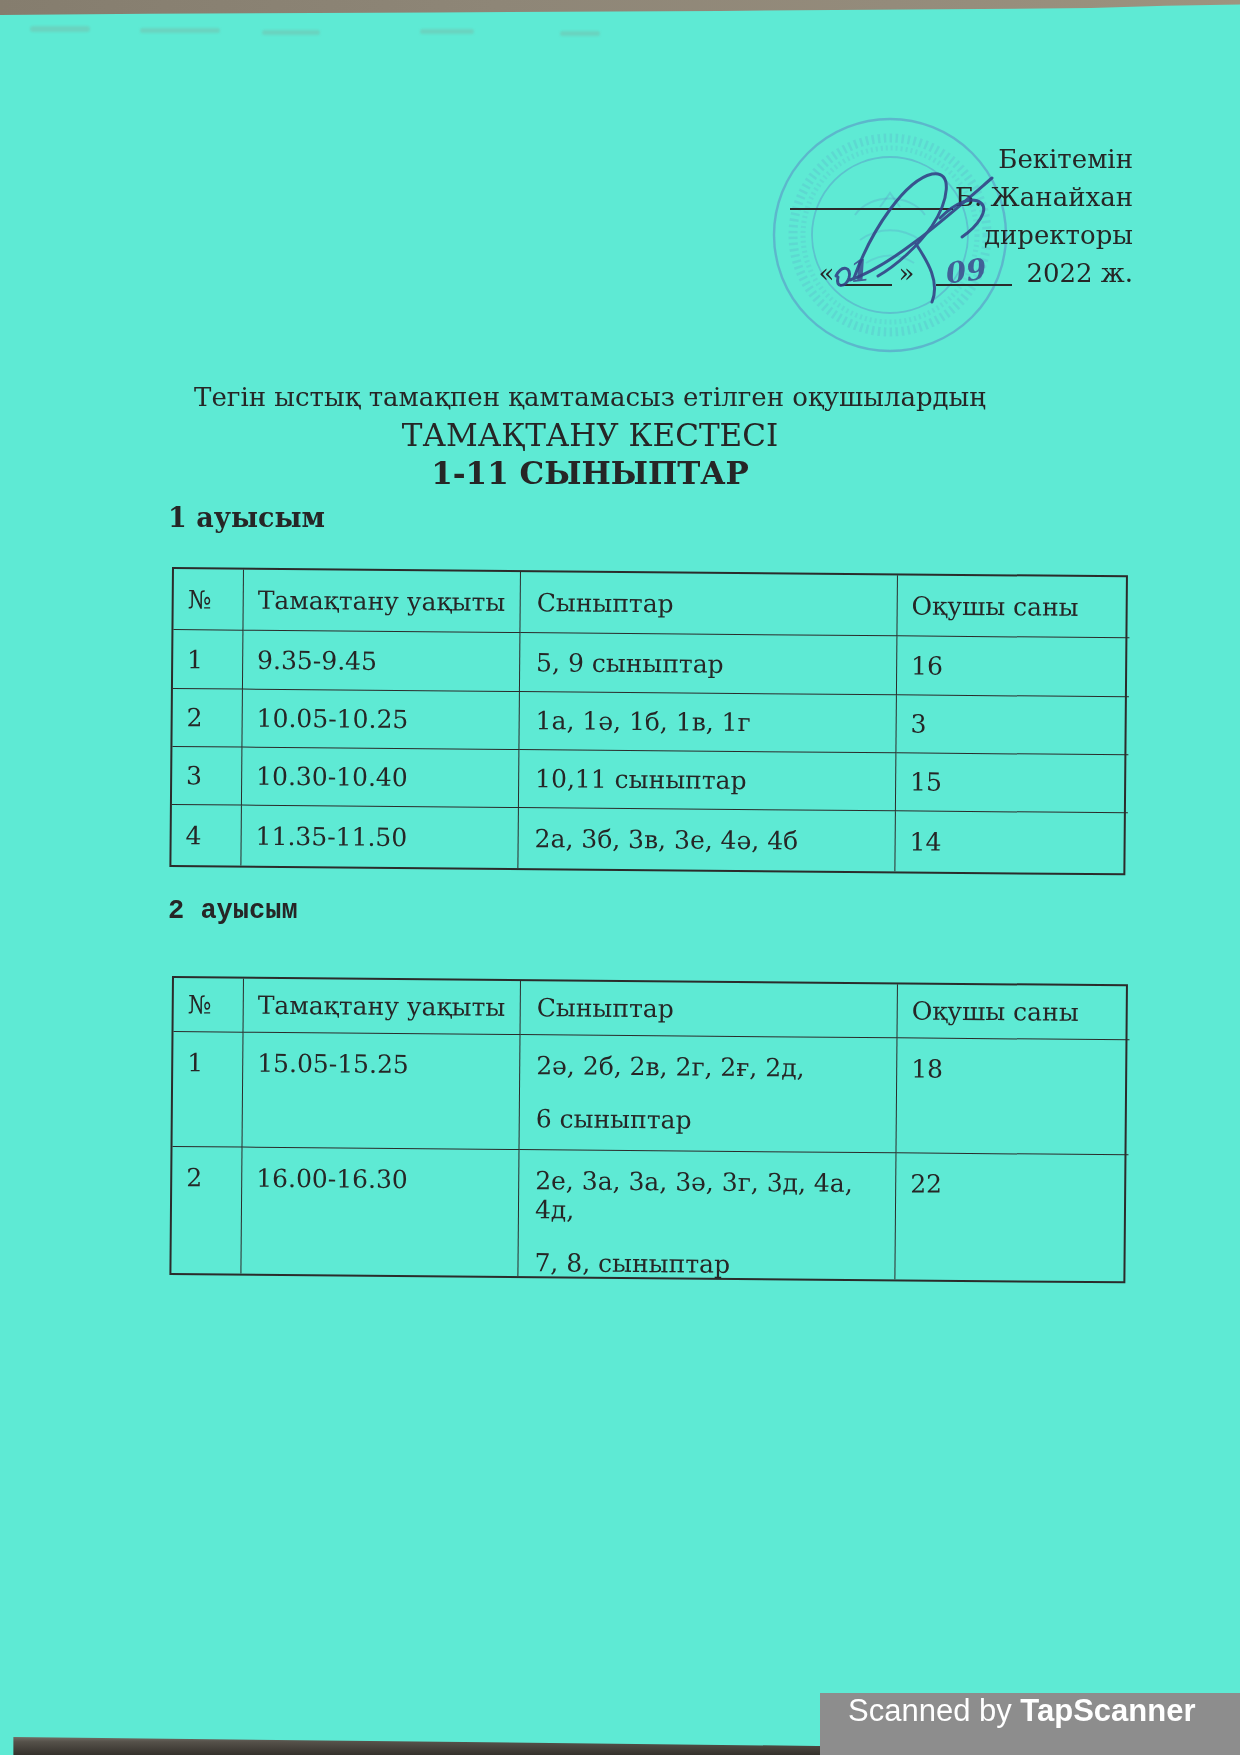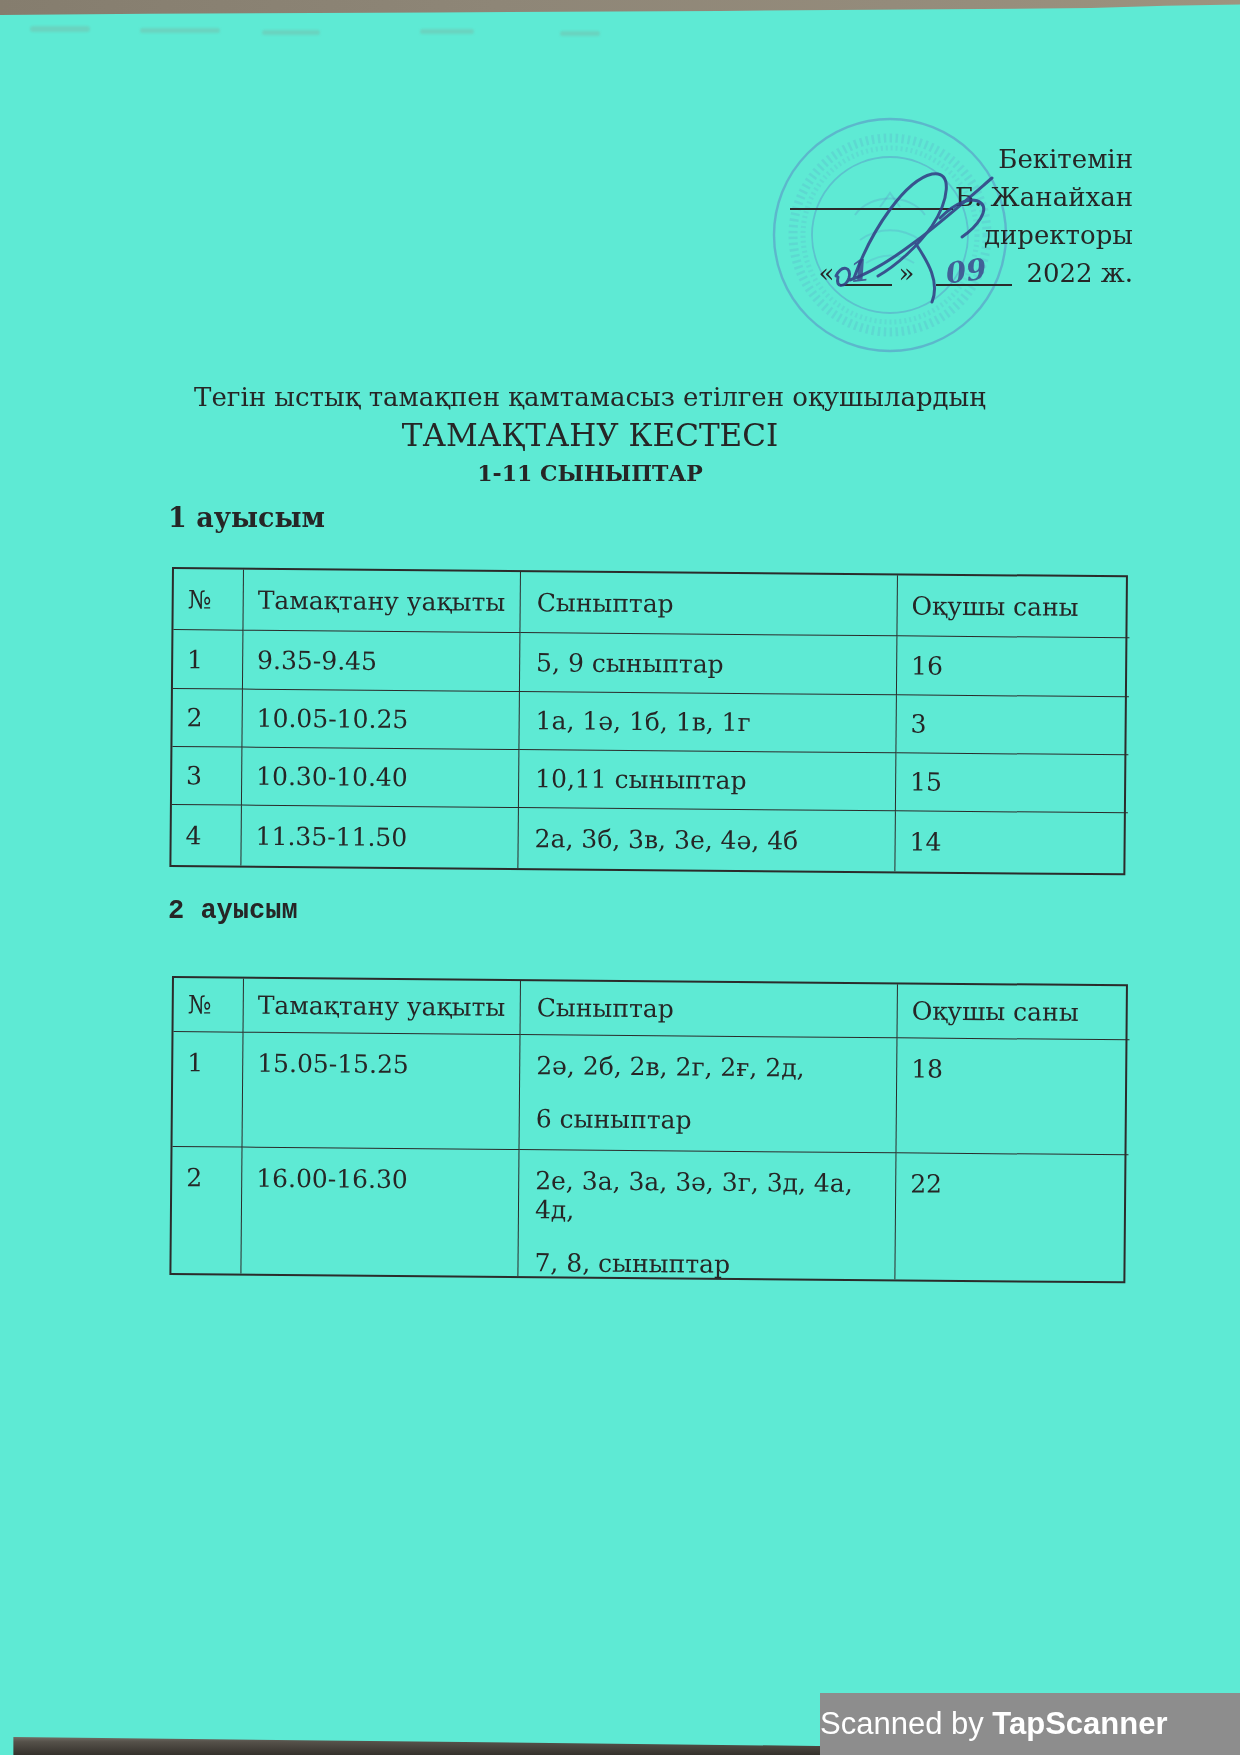--- a/index.html
+++ b/index.html
@@ -34,21 +34,21 @@
   .month-blank{width:76px;margin:0 14px 0 22px;}
   .hand{
     position:absolute;left:10px;bottom:-6px;font-style:italic;font-weight:bold;
     color:#3d4a8d;font-size:29px;transform:rotate(-7deg);opacity:.85;
     font-family:"DejaVu Serif",serif;
   }
   
   .title{position:absolute;left:150px;top:366px;width:880px;text-align:center;margin-top:12px;}
   .title .t1{font-size:26px;line-height:38px;}
   .title .t2{font-size:31px;line-height:38px;}
-  .title .t3{font-size:22px;line-height:38px;font-weight:bold;}
+  .title .t3{font-size:31px;line-height:38px;font-weight:bold;}
   .shift-heading{position:absolute;left:168px;font-size:27px;font-weight:bold;}
   .h1{top:502px;}
   .h2{top:896px;font-family:Liberation Mono, monospace;}
   
   .tbl{
     position:absolute;left:172px;width:956px;display:grid;
     grid-template-columns:70px 277px 377px 232px;
     border:2px solid #2b2b2b;box-sizing:border-box;
     transform:rotate(.5deg);transform-origin:0 0;
     font-size:25px;background:transparent;
@@ -64,21 +64,21 @@
   .cell.no{padding-left:14px;}
   .cell.time{padding-left:14px;}
   .cell.classes{padding-left:16px;}
   .cell.count{padding-left:14px;}
   .tbl2 .body{align-items:flex-start;padding-top:16px;}
   .two-line{display:block;}
   .two-line .l2{margin-top:24px;}
   
   .watermark{
     position:absolute;left:820px;top:1693px;width:420px;height:62px;
-    background:#8d8d8d;display:flex;align-items:center;
+    background:#8d8d8d;display:flex;align-items:flex-start;padding-left:28px;
     box-sizing:border-box;font-family:"Liberation Sans","DejaVu Sans",sans-serif;
     font-size:31px;color:#fff;white-space:pre;
   }
   .watermark b{font-weight:bold;}
 </style>
 </head>
 <body>
 
 <div class="paper">
 

